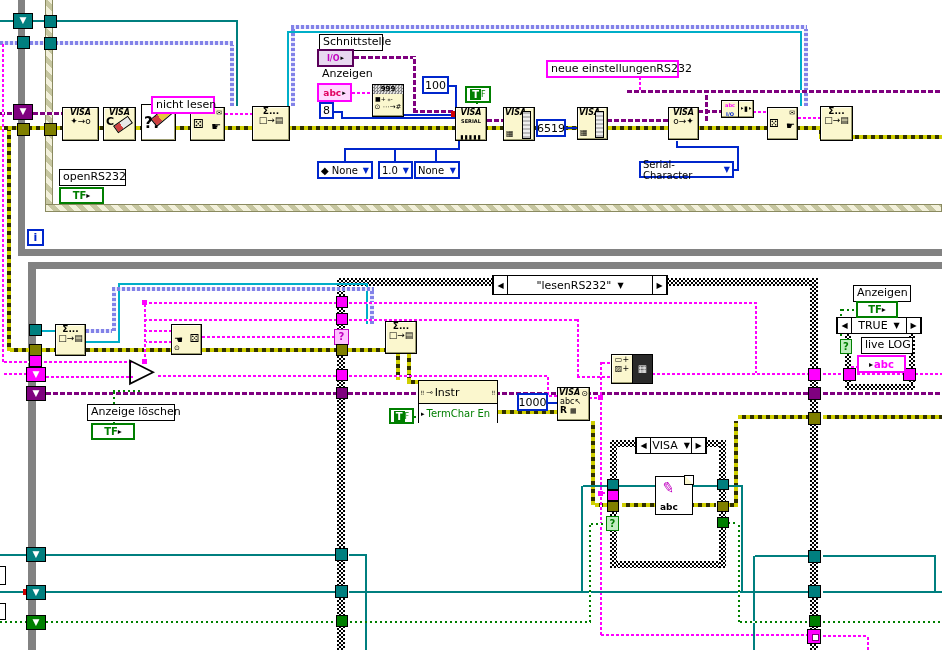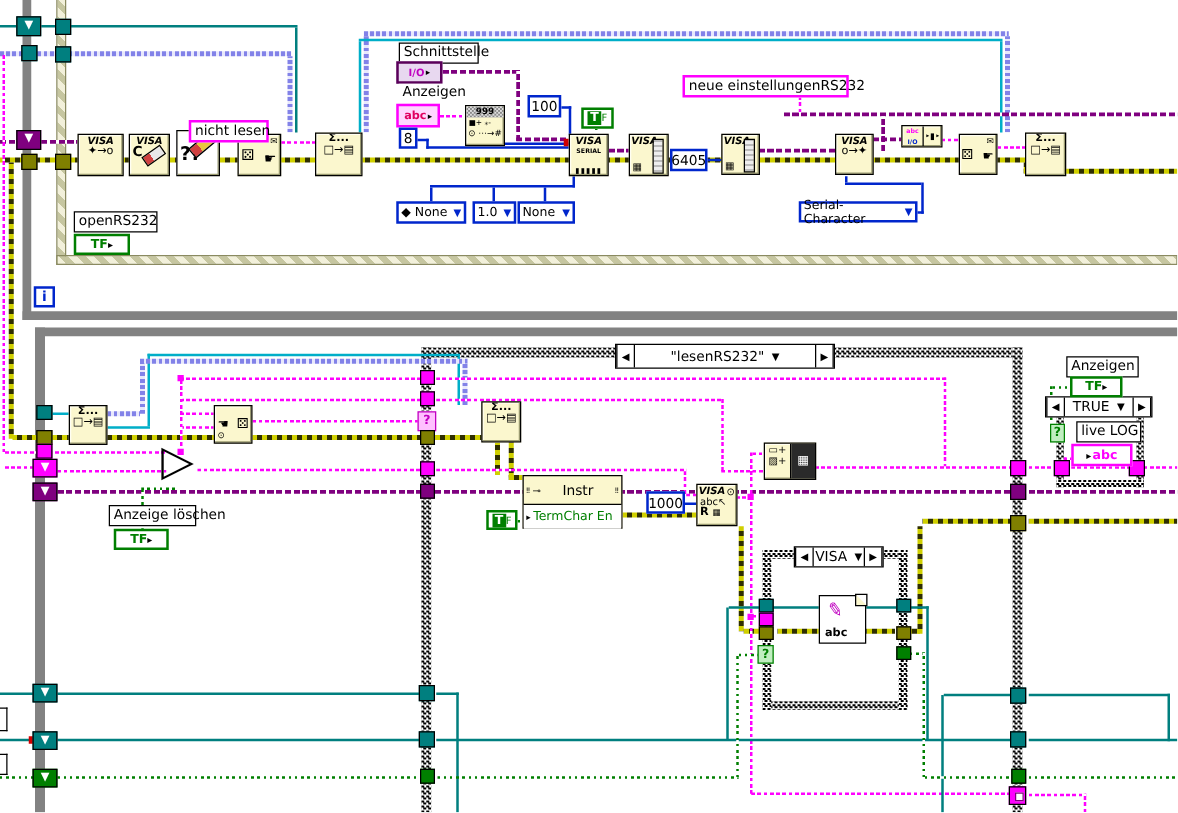--- a/index.html
+++ b/index.html
@@ -389,21 +389,21 @@
   <div class="abs" style="left:317px;top:83px;width:35px;height:19px;background:#ffd8ff;border:2px solid #ff00ff;box-sizing:border-box;display:flex;align-items:center;justify-content:center;gap:1px">
     <span style="font-size:9px;font-weight:bold;color:#e00060">abc</span>
     <span style="font-size:7px">▸</span>
   </div>
   <div class="bcon" style="left:319px;top:102px;width:15px;height:17px">8</div>
   <div class="bcon" style="left:422px;top:76px;width:27px;height:18px">100</div>
   <div class="tfc" style="left:465px;top:86px;width:26px;height:17px">
       <span style="background:#007f00;color:#fff;padding:0 2px">T</span>
       <span style="font-weight:normal;font-size:8px">F</span>
     </div>
-  <div class="bcon" style="left:536px;top:119px;width:30px;height:18px">6405</div>
+  <div class="bcon" style="left:536px;top:119px;width:30px;height:18px">6519</div>
   <div class="enum" style="left:317px;top:161px;width:56px;height:18px">
       <span>◆ None</span>
       <span class="dn">▼</span>
     </div>
   <div class="enum" style="left:378px;top:161px;width:35px;height:18px">
       <span>1.0</span>
       <span class="dn">▼</span>
     </div>
   <div class="enum" style="left:414px;top:161px;width:46px;height:18px">
       <span>None</span>
@@ -427,21 +427,21 @@
   </div>
   <div class="abs" style="left:129px;top:350px;width:34px;height:40px;font-size:34px;line-height:38px;color:#000">▷</div>
   <div class="node" style="left:385px;top:321px;width:32px;height:33px">
     <div style="font-weight:bold;font-size:9px">Σ...</div>
     <div class="ns">□→▤</div>
   </div>
   <div class="abs" style="left:418px;top:380px;width:80px;height:43px;border:1px solid #000;box-sizing:border-box;background:#fbf7ce">
     <div style="display:flex;align-items:center;height:22px;border-bottom:1px solid #000;padding:0 2px;gap:2px">
       <span style="font-size:6px">‼</span>
       <span style="font-size:8px">⊸</span>
-      <span style="font-size:11px;flex:1;text-align:center">Instr</span>
+      <span style="font-size:11px;flex:1;">Instr</span>
       <span style="font-size:6px">‼</span>
     </div>
     <div style="display:flex;align-items:center;height:19px;background:#fff;padding:0 2px;gap:2px">
       <span style="font-size:7px">▸</span>
       <span style="font-size:10px;color:#007f00">TermChar En</span>
     </div>
   </div>
   <div class="tfc" style="left:389px;top:408px;width:25px;height:16px">
       <span style="background:#007f00;color:#fff;padding:0 2px">T</span>
       <span style="font-weight:normal;font-size:8px">F</span>
@@ -459,21 +459,21 @@
       <div style="font-size:8px">▨+</div>
     </div>
     <div style="flex:1;background:#2a2a2a;color:#fff;font-size:10px;line-height:28px">▦</div>
   </div>
   <div class="page" style="left:655px;top:476px;width:36px;height:37px">
     <div style="position:absolute;right:-1px;top:-1px;width:0;height:0;border-left:8px solid #fbf7ce;border-top:8px solid #fff;outline:1px solid #000"></div>
     <div style="position:absolute;left:6px;top:2px;font-size:15px;color:#c000c0;transform:rotate(10deg)">✎</div>
     <div style="position:absolute;left:4px;bottom:2px;font-size:9px;font-weight:bold">abc</div>
   </div>
 
-  <div class="lbl" style="left:87px;top:404px;width:70px;height:17px">Anzeige löschen</div>
+  <div class="lbl" style="left:87px;top:404px;width:88px;height:17px">Anzeige löschen</div>
   <div class="tfc" style="left:91px;top:423px;width:44px;height:17px">
       <span>TF</span>
       <span class="tri">▸</span>
     </div>
   <div class="lbl" style="left:853px;top:285px;width:58px;height:17px">Anzeigen</div>
   <div class="tfc" style="left:856px;top:301px;width:42px;height:17px">
       <span>TF</span>
       <span class="tri">▸</span>
     </div>
   <div class="lbl" style="left:861px;top:337px;width:52px;height:17px">live LOG</div>

